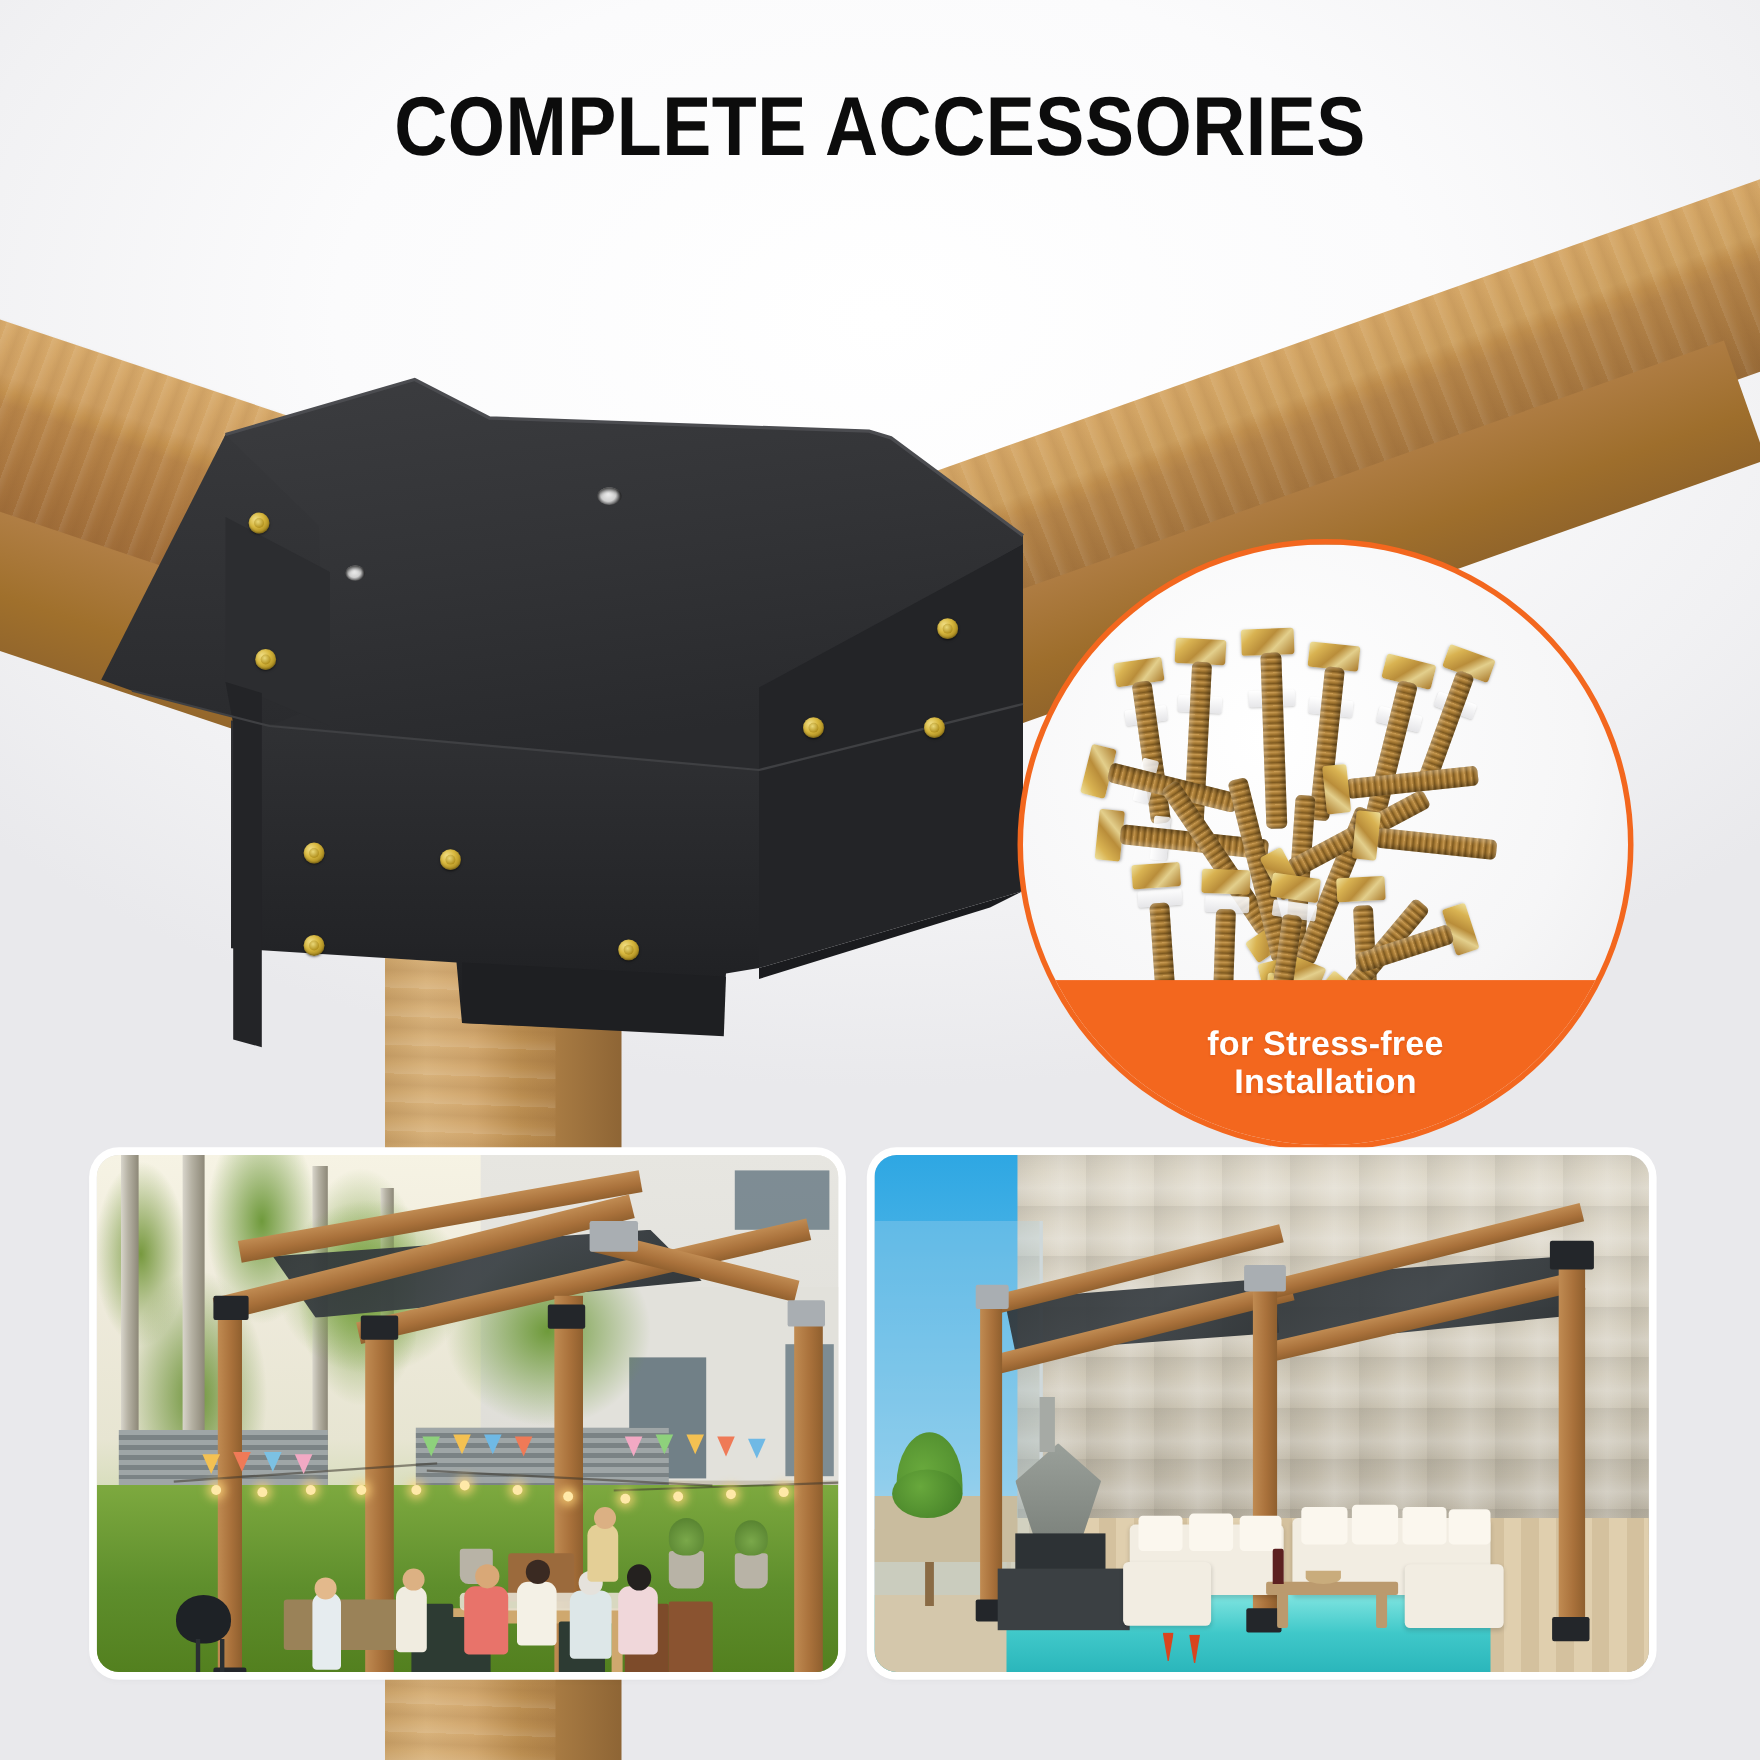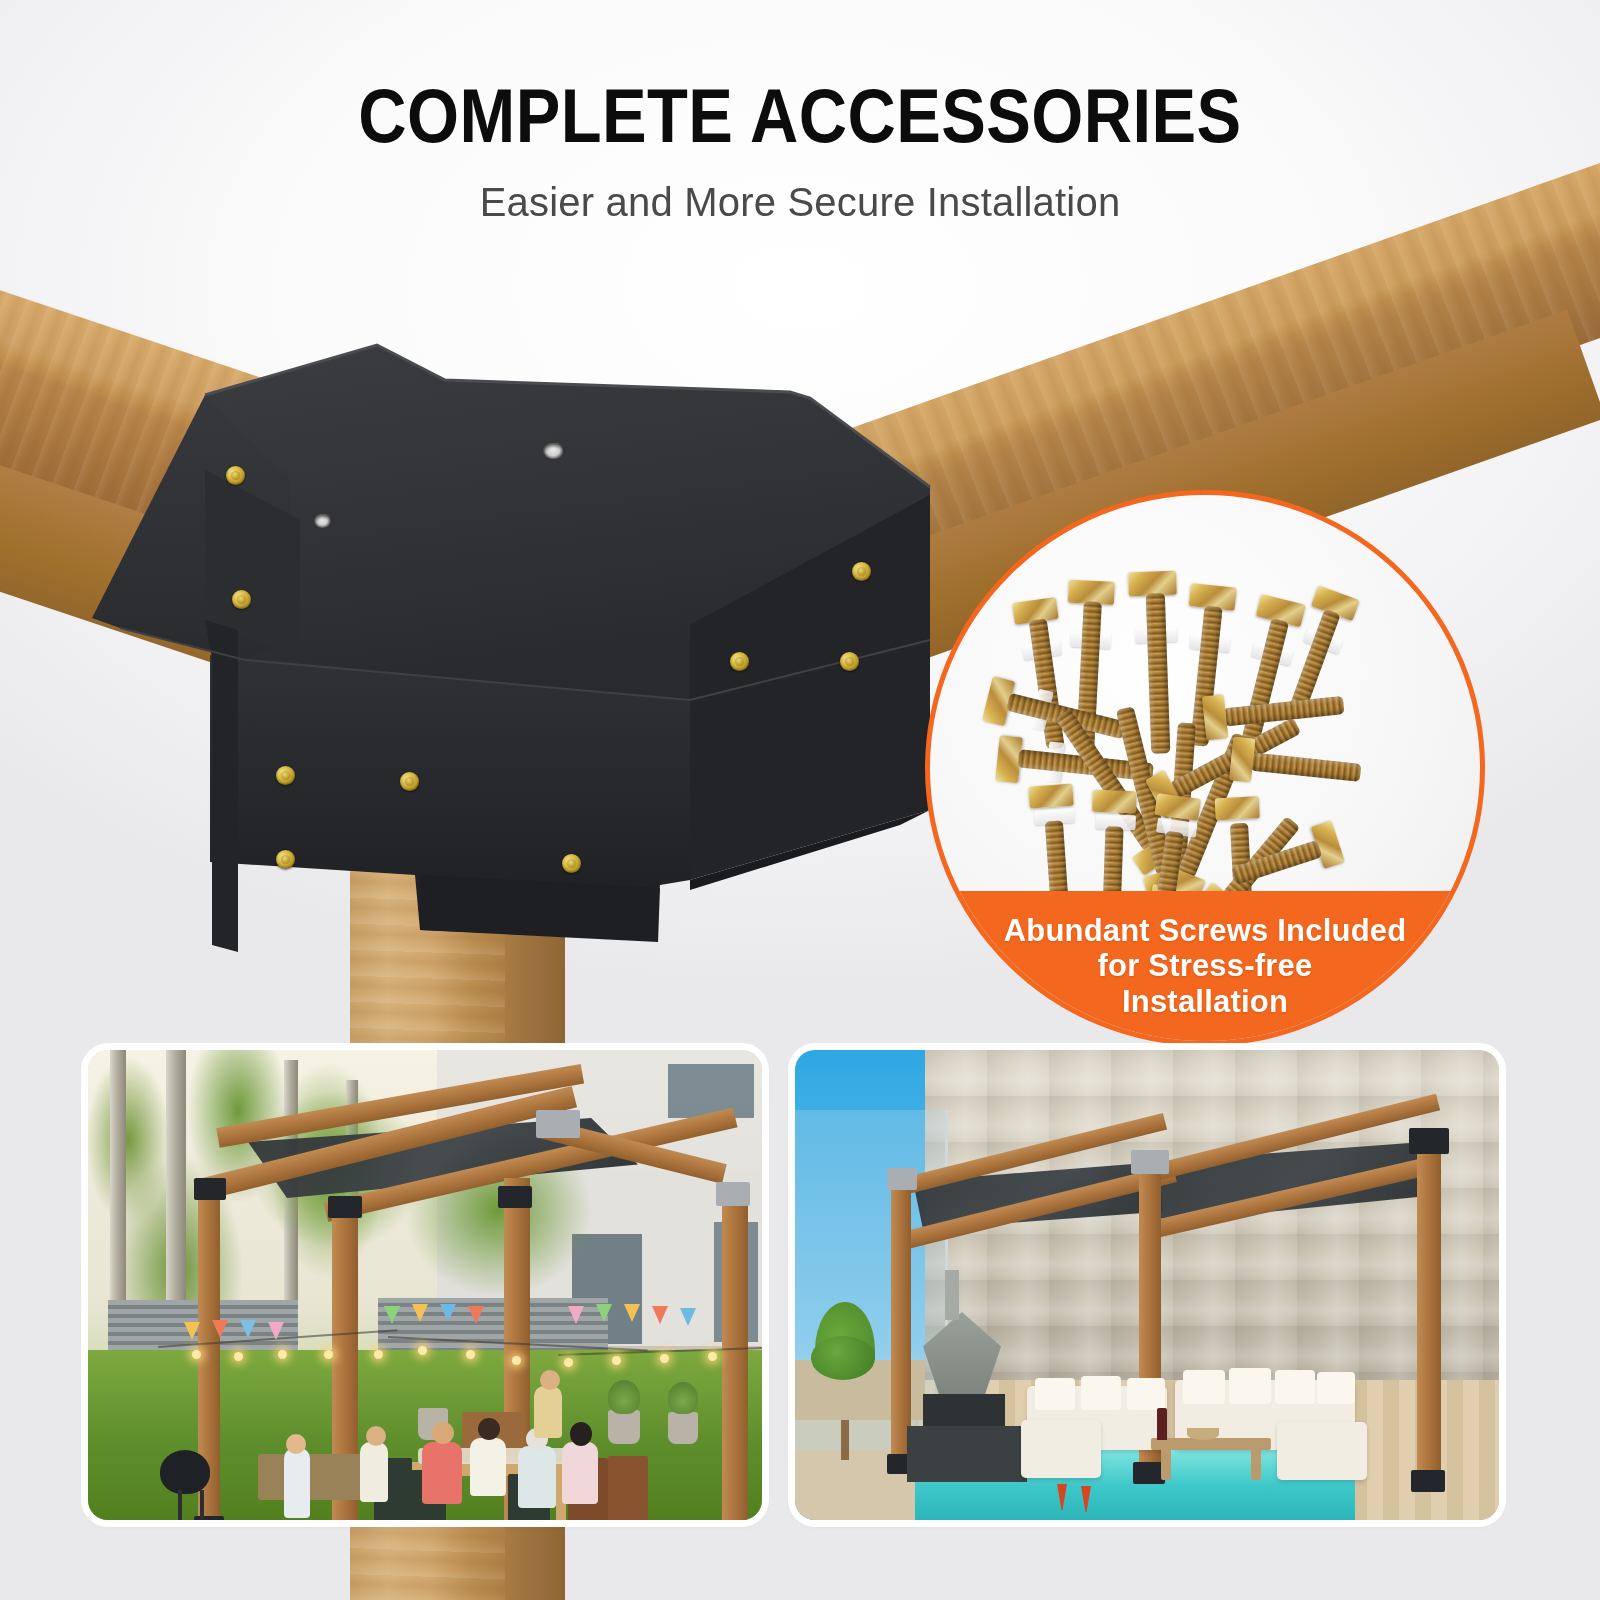--- a/index.html
+++ b/index.html
@@ -304,21 +304,20 @@
     <div class="screw" style="left:730px;top:652px;"></div>
     <div class="screw" style="left:840px;top:652px;"></div>
     <div class="screw" style="left:852px;top:562px;"></div>
 
     <div class="hole" style="left:543px;top:443px;width:22px;height:16px;"></div>
     <div class="hole" style="left:314px;top:514px;width:18px;height:14px;"></div>
   </div>
 
   <div class="header">
     <div class="headline">COMPLETE ACCESSORIES</div>
-    <div class="subhead">Easier and More Secure Installation</div>
   </div>
 
   <div class="inset">
     <div class="screws-pile">
 
       <div class="sw" style="left:30px;top:40px;transform:rotate(-8deg);">
         <div class="head" style="left:-8px;top:0;width:44px;height:22px;"></div>
         <div class="washer" style="left:-4px;top:44px;width:38px;height:14px;"></div>
         <div class="shank" style="left:6px;top:20px;width:18px;height:130px;"></div>
       </div>
@@ -411,21 +410,20 @@
         <div class="shank" style="left:6px;top:0;width:18px;height:100px;"></div>
         <div class="head" style="left:-8px;top:98px;width:44px;height:22px;"></div>
       </div>
       <div class="sw" style="left:344px;top:266px;transform:rotate(72deg);">
         <div class="head" style="left:-8px;top:0;width:44px;height:22px;"></div>
         <div class="shank" style="left:6px;top:20px;width:18px;height:90px;"></div>
       </div>
     </div>
 
     <div class="banner">
-      <div class="ln">Abundant Screws Included</div>
       <div class="ln">for Stress-free</div>
       <div class="ln">Installation</div>
     </div>
   </div>
 
   <div class="cards">
 
     <div class="card card-left">
       <div class="photo">
         <div class="ph-sky"></div>

